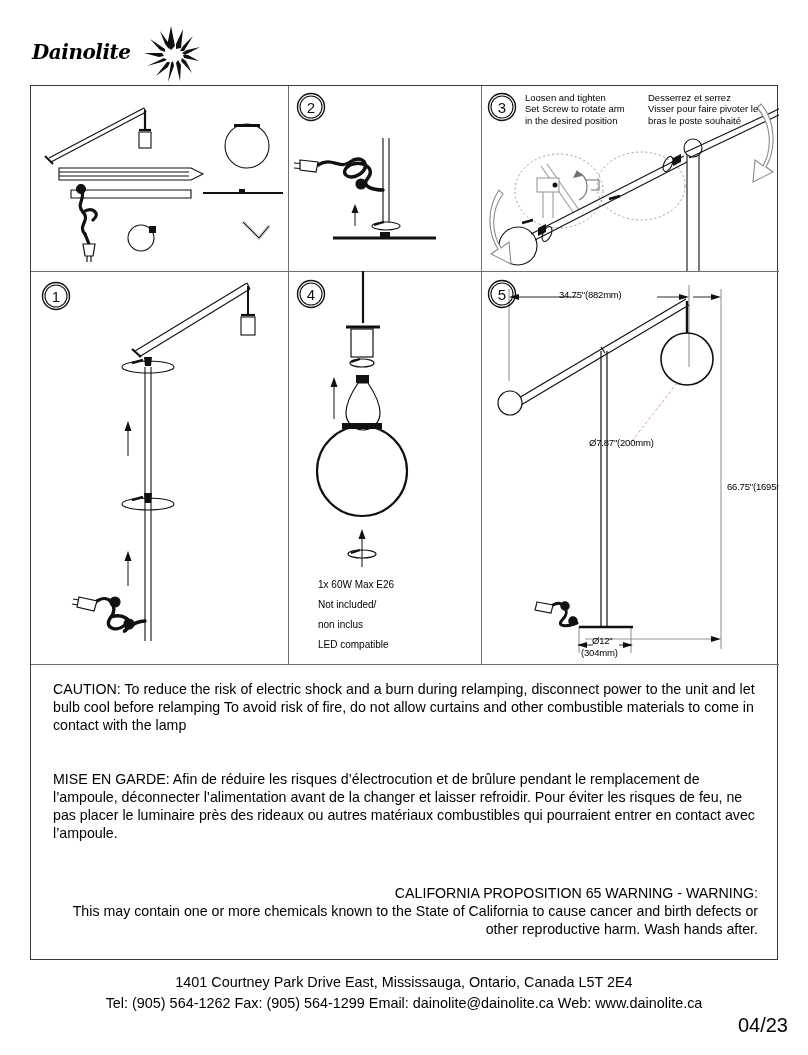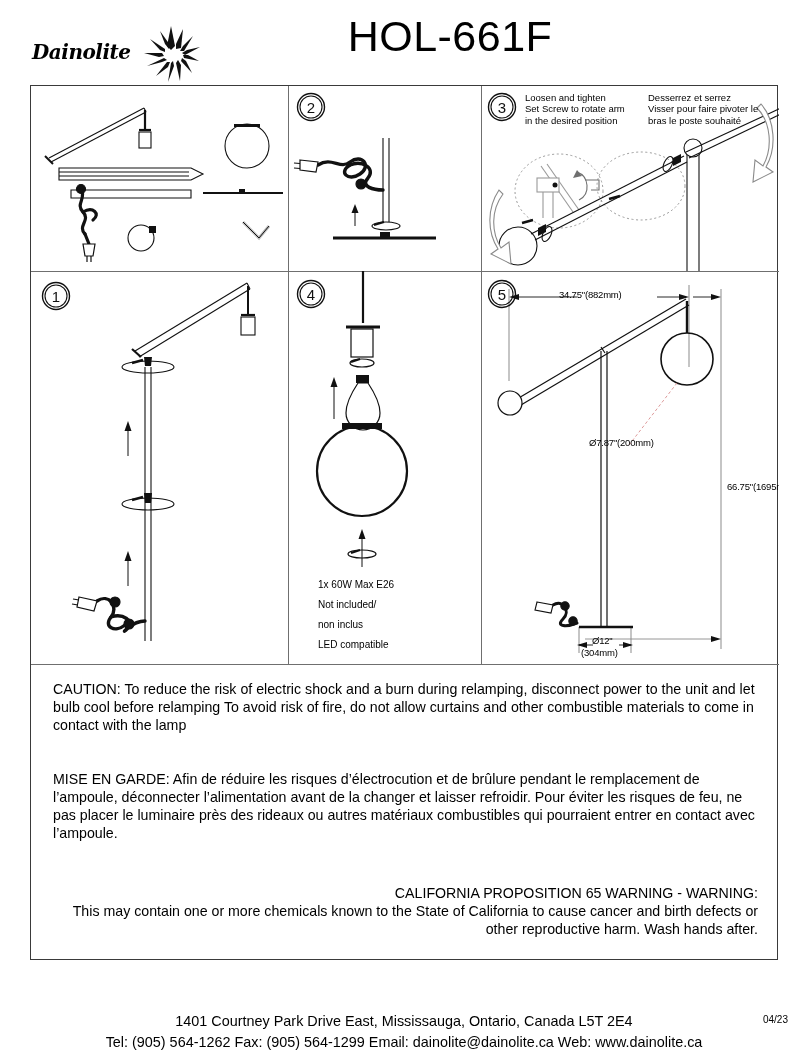--- a/index.html
+++ b/index.html
@@ -50,23 +50,23 @@
        white-space:pre;letter-spacing:-0.2px;}
   .bulbnote{position:absolute;font-size:10px;line-height:20px;
             font-family:"Liberation Sans", sans-serif;white-space:pre;}
 
   
   .warnblock{position:absolute;left:22px;font-size:14.2px;line-height:18px;
              width:705px;font-family:"Liberation Sans", sans-serif;}
   .warnblock p{margin:0;}
 
   
-  .footer{position:absolute;left:30px;top:1011px;width:748px;text-align:center;
+  .footer{position:absolute;left:30px;top:972px;width:748px;text-align:center;
           font-size:14.4px;line-height:21px;}
-  .rev{position:absolute;right:20px;top:1014px;font-size:10px;}
+  .rev{position:absolute;right:20px;top:1014px;font-size:20px;}
   svg{overflow:visible;}
 </style>
 </head>
 <body>
 
 <div class="page">
 
   <div class="header">
     <div class="logo">
       <div class="logo-text">Dainolite</div>
@@ -83,21 +83,20 @@
             <path d="M30 58 L33 39 L35 37 L36 42 Z"></path>
             <path d="M18 52 L29 38 L32 38 L30 43 Z"></path>
             <path d="M9 42 L26 34 L29 36 L24 38 Z"></path>
             <path d="M6 29 L24 29 L26 32 L21 33 Z"></path>
             <path d="M12 15 L27 25 L27 28 L22 26 Z"></path>
             <path d="M22 7 L32 21 L31 25 L27 20 Z"></path>
           </g>
         </svg>
       </div>
     </div>
-    <div class="model">HOL-661F</div>
   </div>
 
   <div class="frame">
 
     <div class="vline" style="left:257px;top:0;height:578px;"></div>
     <div class="vline" style="left:450px;top:0;height:578px;"></div>
     <div class="hline" style="left:0;top:185px;width:257px;"></div>
     <div class="hline" style="left:257px;top:185px;width:491px;"></div>
     <div class="hline" style="left:0;top:578px;width:748px;"></div>
 

